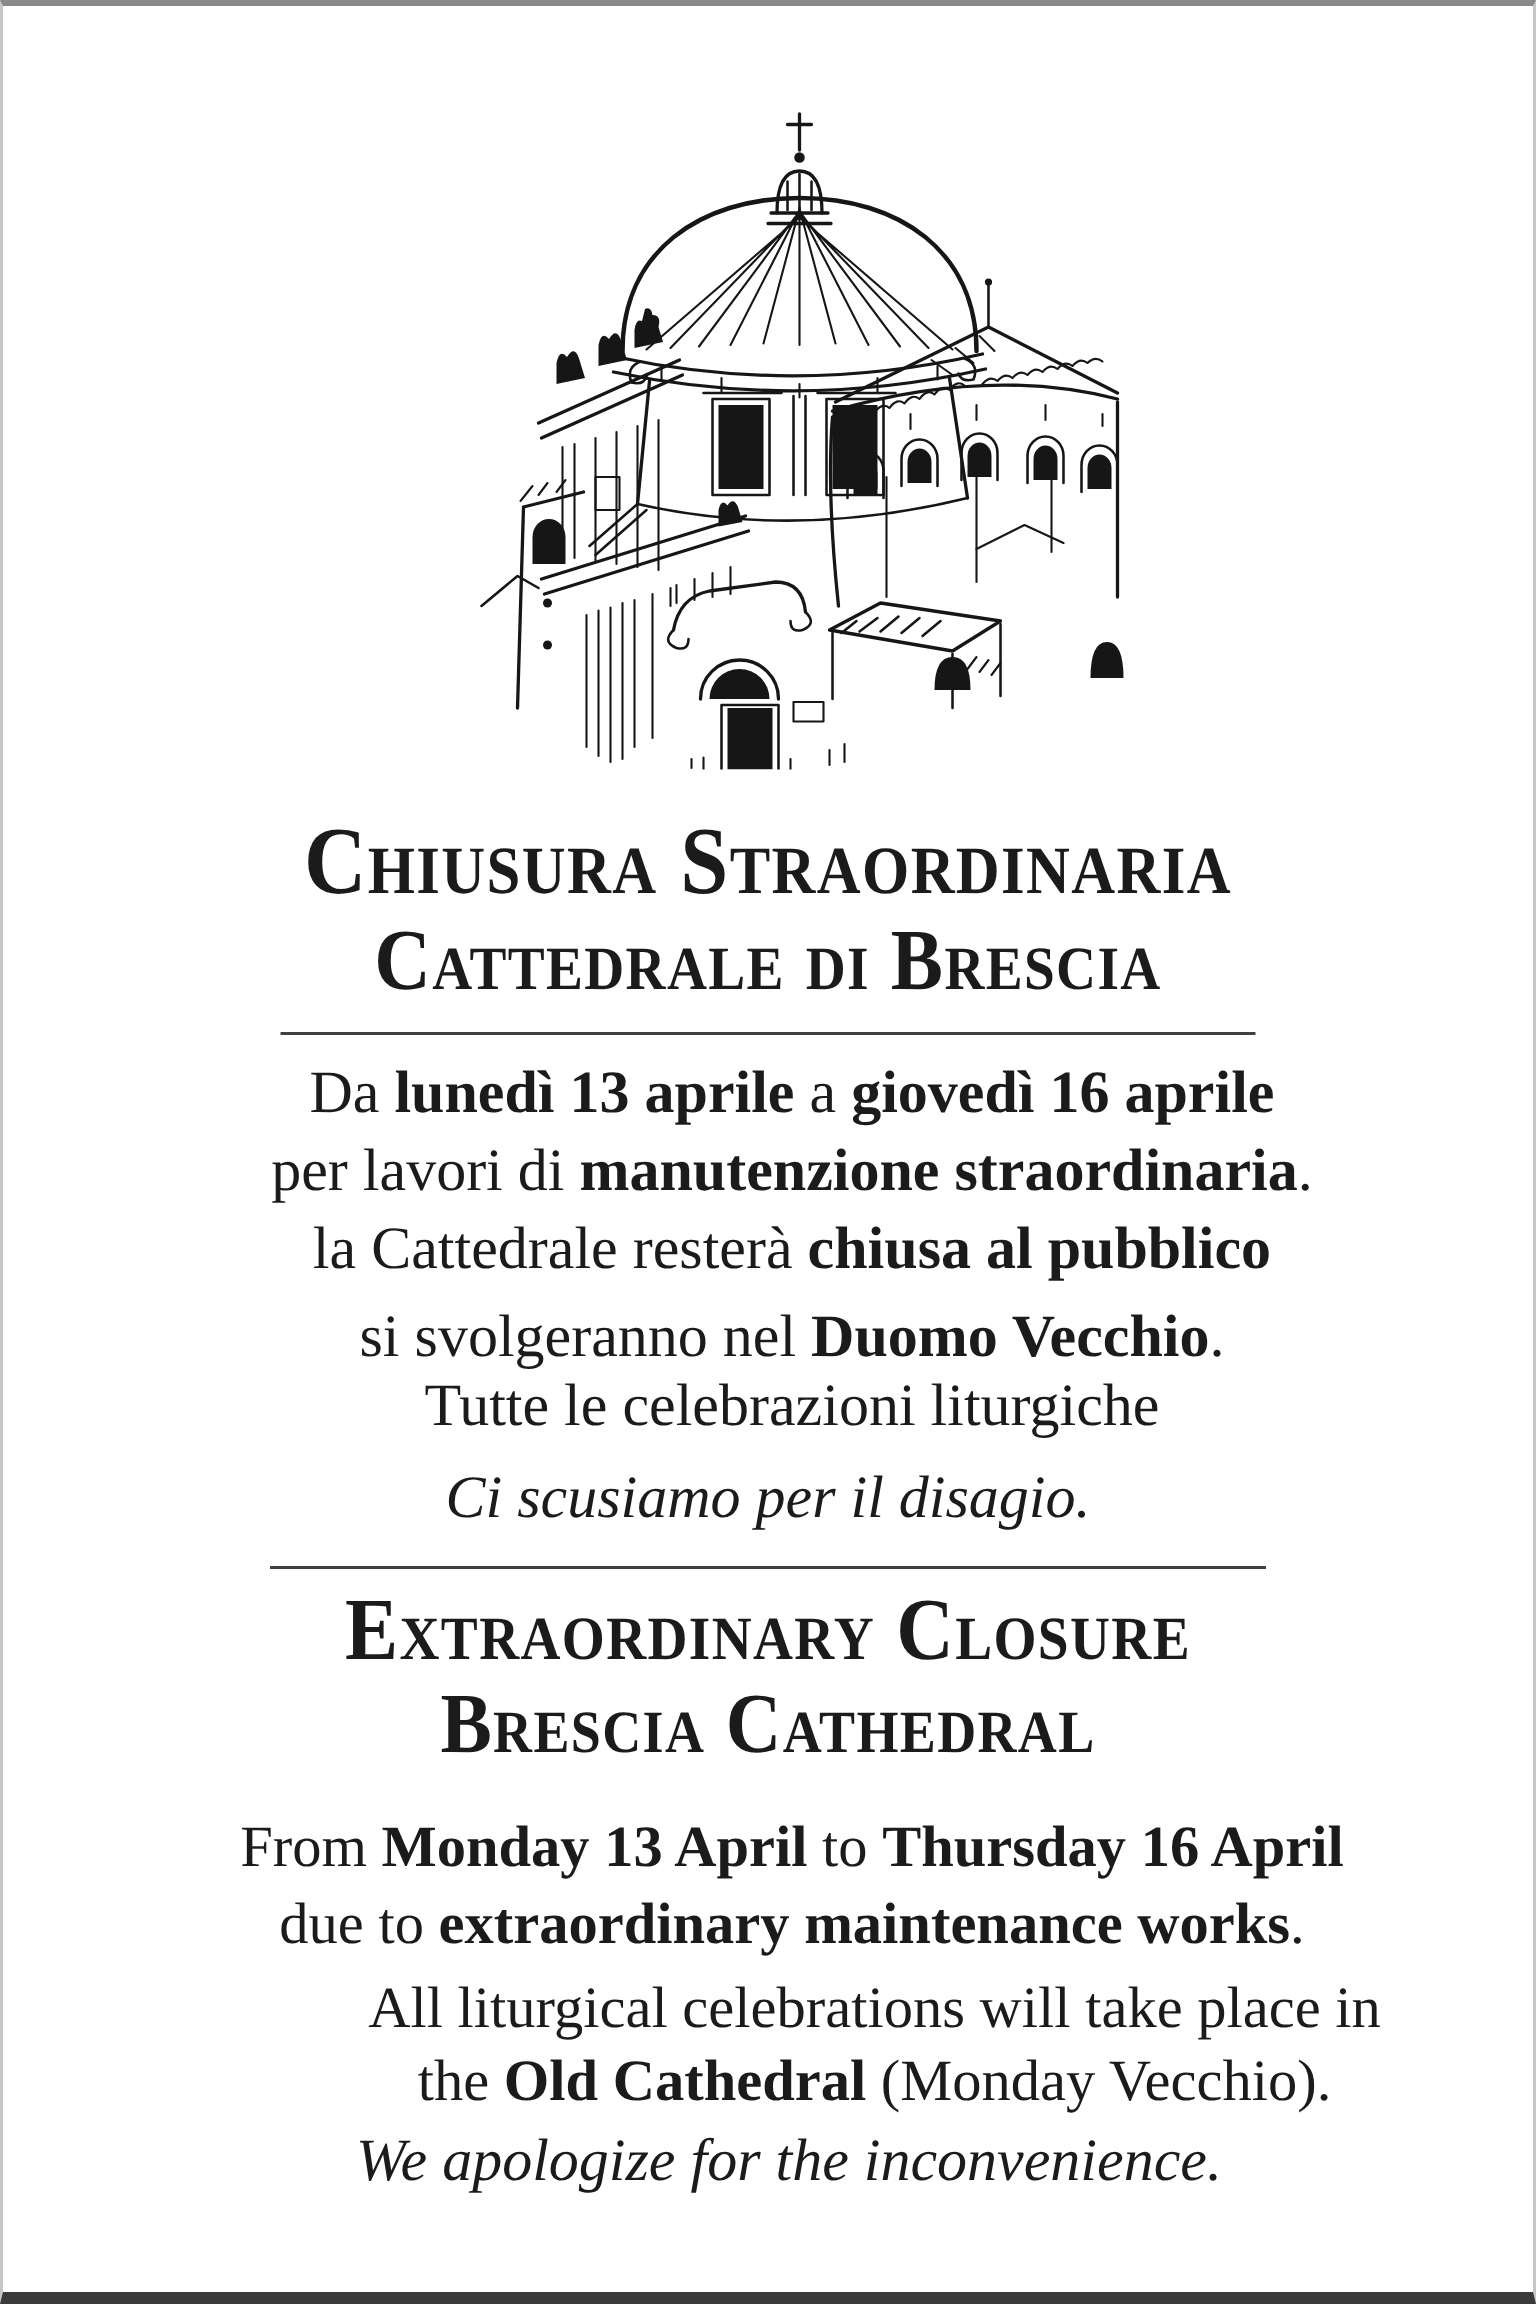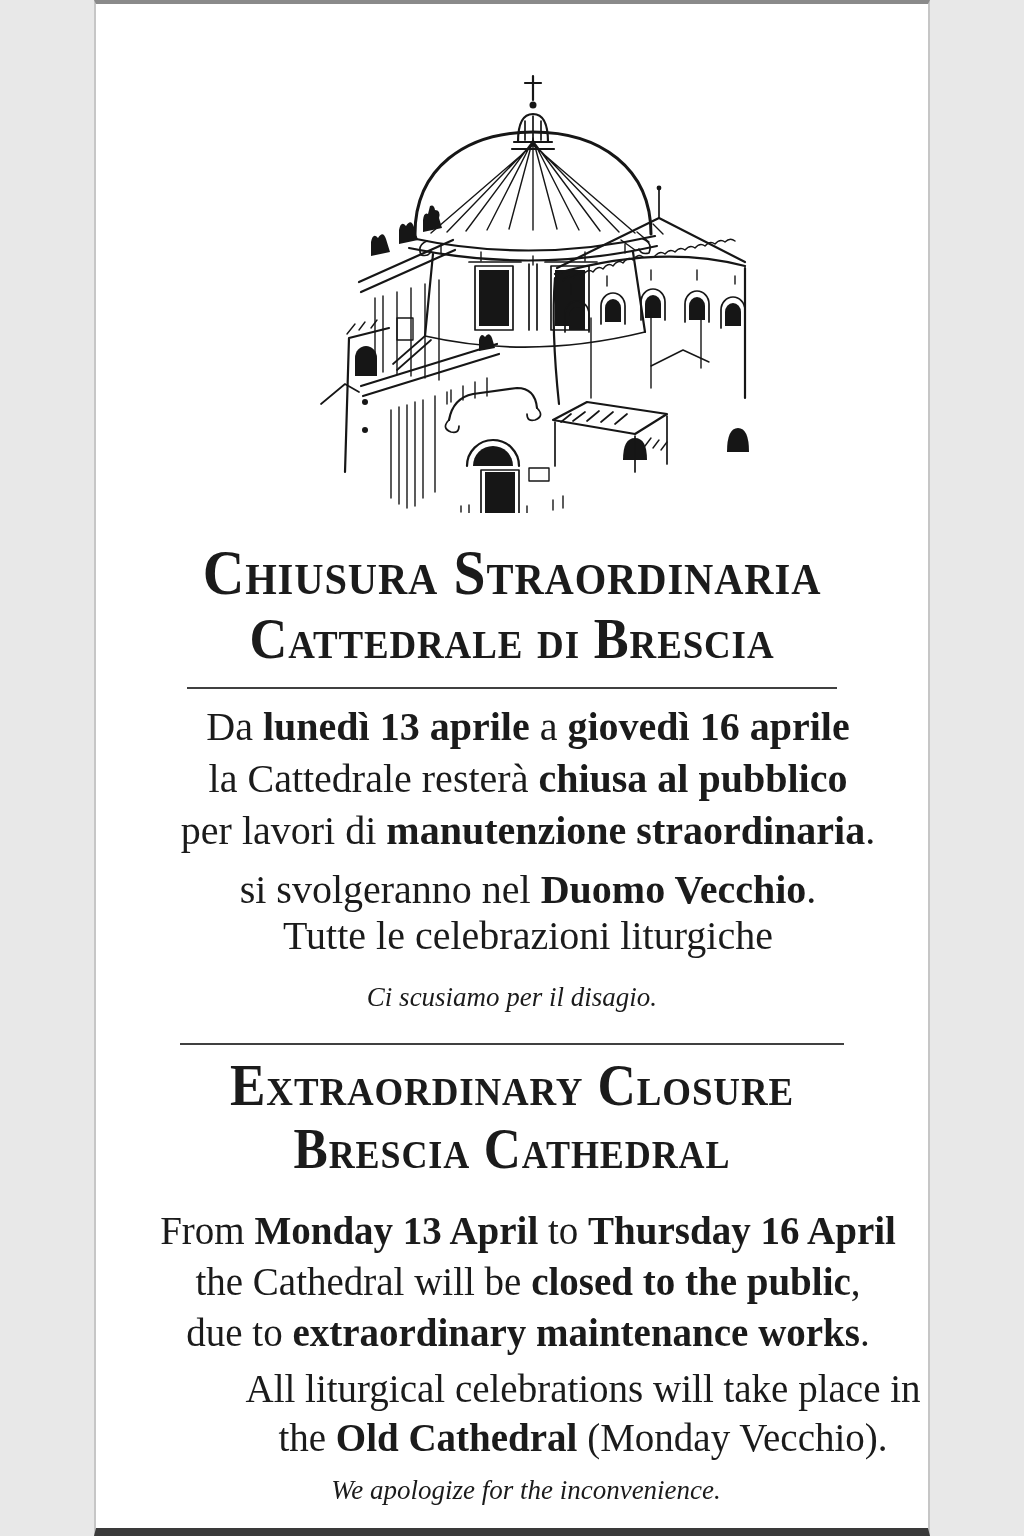--- a/index.html
+++ b/index.html
@@ -1,18 +1,18 @@
 <!DOCTYPE html>
 <html><head>
 <meta charset="utf-8">
 <style>
   html,body{margin:0;padding:0;background:#e8e8e8;}
   .poster{
     position:relative;
-    width:836px;height:1536px;
+    width:1024px;height:1536px;
     margin:0 auto;
     box-sizing:border-box;
     background:#ffffff;
     border-top:4px solid #8a8a8a;
     border-left:2px solid #c6c6c6;
     border-right:2px solid #c6c6c6;
     border-bottom:8px solid #3a3a3a;
     font-family:"Liberation Serif", serif;
     color:#1b1b1b;
     text-align:center;
@@ -36,21 +36,21 @@
   .t-it-2{font-size:58px; line-height:60px; margin-top:4px;}
   .t-en-1{font-size:59px; line-height:60px;}
   .t-en-2{font-size:57px; line-height:60px; margin-top:4px;}
 
   .divider{width:650px; border:none; border-top:2px solid #404040; margin:18px auto 0;}
   .divider-2{width:664px; margin-top:24px;}
 
   .para{font-size:40px; line-height:52px;padding-left:32px;}
   .it-body{margin-top:12px;}
   .it-body2{margin-top:10px; line-height:46px;}
-  .note{font-style:italic; font-size:27px; line-height:44px;}
+  .note{font-style:italic; font-size:40px; line-height:44px;}
   .it-note{margin-top:16px;}
   .en-title{margin-top:10px;}
   .en-body{margin-top:26px; line-height:51px; font-size:39px;}
   .en-body2{margin-top:6px; line-height:49px; font-size:39px; transform:translateX(55px);}
   .en-note{margin-top:6px; transform:translateX(14px);}
   .b{font-weight:bold;}
 </style>
 </head>
 <body>
 
@@ -158,41 +158,40 @@
   <div class="title-block">
     <div class="title-line t-it-1">Chiusura Straordinaria</div>
     <div class="title-line t-it-2">Cattedrale di Brescia</div>
   </div>
 
   <hr class="divider">
 
   
   <div class="para it-body">
     <div><span>Da </span><span class="b">lunedì 13 aprile</span><span> a </span><span class="b">giovedì 16 aprile</span></div>
+    <div><span>per lavori di </span><span class="b">manutenzione straordinaria</span><span>.</span></div>
     <div><span>la Cattedrale resterà </span><span class="b">chiusa al pubblico</span></div>
-    <div><span>per lavori di </span><span class="b">manutenzione straordinaria</span><span>.</span></div>
   </div>
   <div class="para it-body2">
     <div><span>si svolgeranno nel </span><span class="b">Duomo Vecchio</span><span>.</span></div>
     <div><span>Tutte le celebrazioni liturgiche</span></div>
   </div>
   <div class="note it-note">Ci scusiamo per il disagio.</div>
 
   <hr class="divider divider-2">
 
   
   <div class="title-block en-title">
     <div class="title-line t-en-1">Extraordinary Closure</div>
     <div class="title-line t-en-2">Brescia Cathedral</div>
   </div>
 
   
   <div class="para en-body">
     <div><span>From </span><span class="b">Monday 13 April</span><span> to </span><span class="b">Thursday 16 April</span></div>
-    <div><span>the Cathedral will be </span><span class="b">closed to the public</span><span>,</span></div>
     <div><span>due to </span><span class="b">extraordinary maintenance works</span><span>.</span></div>
   </div>
   <div class="para en-body2">
     <div><span>All liturgical celebrations will take place in</span></div>
     <div><span>the </span><span class="b">Old Cathedral</span><span> (Monday Vecchio).</span></div>
   </div>
   <div class="note en-note">We apologize for the inconvenience.</div>
 
 </div>
 

